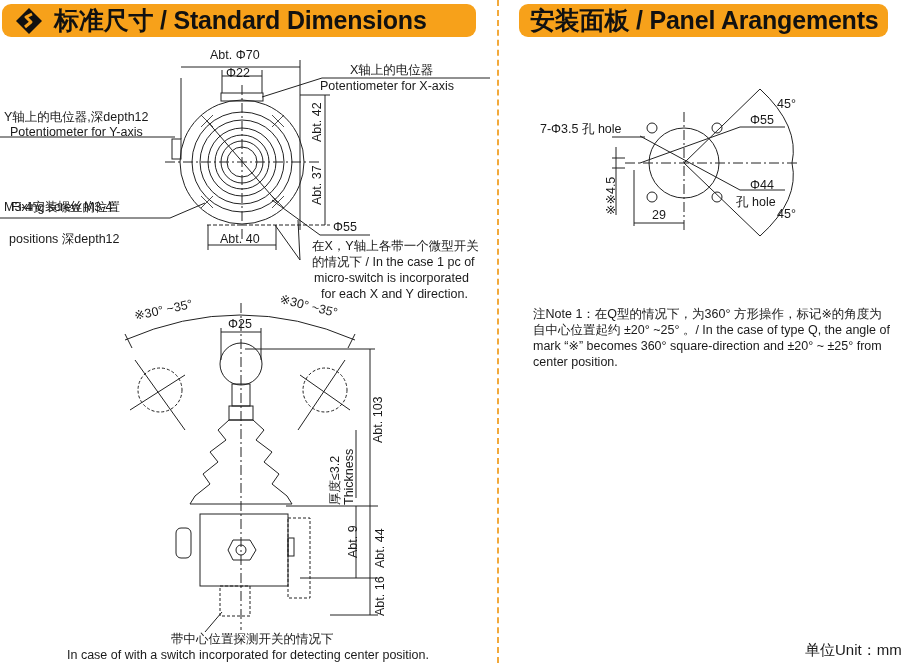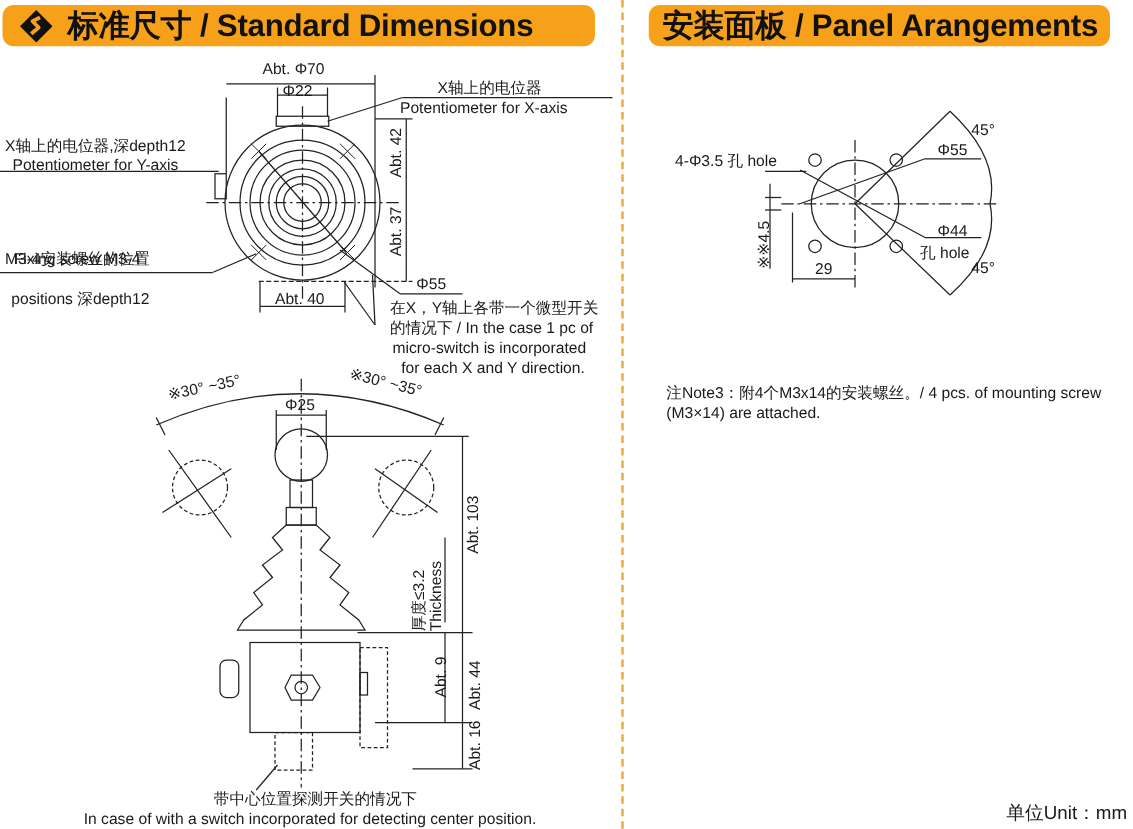--- a/index.html
+++ b/index.html
@@ -154,21 +154,21 @@
     <line x1="616" y1="147" x2="616" y2="215"></line>
     <line x1="612" y1="158" x2="625" y2="158"></line>
       <line x1="612" y1="168" x2="625" y2="168"></line>
   </g>
 </svg>
 
 <div class="lbl" style="left:210px;top:48px;">Abt. Φ70</div>
 <div class="lbl" style="left:226px;top:66px;">Φ22</div>
 <div class="lbl" style="left:350px;top:63px;">X轴上的电位器</div>
 <div class="lbl" style="left:320px;top:79px;">Potentiometer for X-axis</div>
-<div class="lbl" style="left:4px;top:110px;">X轴上的电位器,深depth12</div>
+<div class="lbl" style="left:4px;top:110px;">Y轴上的电位器,深depth12</div>
 <div class="lbl" style="left:10px;top:125px;">Potentiometer for Y-axis</div>
 <div class="lbl" style="left:4px;top:200px;">M3-4安装螺丝的位置</div>
 <div class="lbl" style="left:11px;top:200px;">Fixing screw M3-4</div>
 <div class="lbl" style="left:9px;top:232px;">positions 深depth12</div>
 <div class="vlbl" style="left:310px;top:142px;">Abt. 42</div>
 <div class="vlbl" style="left:310px;top:205px;">Abt. 37</div>
 <div class="lbl" style="left:220px;top:232px;">Abt. 40</div>
 <div class="lbl" style="left:333px;top:220px;">Φ55</div>
 <div class="lbl" style="left:312px;top:239px;text-align:right;">在X，Y轴上各带一个微型开关</div>
 <div class="lbl" style="left:312px;top:255px;">的情况下 / In the case 1 pc of</div>
@@ -180,26 +180,26 @@
 <div class="lbl" style="left:228px;top:317px;">Φ25</div>
 <div class="vlbl" style="left:371px;top:443px;">Abt. 103</div>
 <div class="vlbl" style="left:327px;top:505px;">厚度≤3.2</div>
 <div class="vlbl" style="left:342px;top:505px;">Thickness</div>
 <div class="vlbl" style="left:346px;top:558px;">Abt. 9</div>
 <div class="vlbl" style="left:373px;top:568px;">Abt. 44</div>
 <div class="vlbl" style="left:373px;top:616px;">Abt. 16</div>
 <div class="lbl" style="left:171px;top:632px;">带中心位置探测开关的情况下</div>
 <div class="lbl" style="left:67px;top:648px;">In case of with a switch incorporated for detecting center position.</div>
 
-<div class="lbl" style="left:540px;top:122px;">4-Φ3.5 孔 hole</div>
+<div class="lbl" style="left:540px;top:122px;">7-Φ3.5 孔 hole</div>
 <div class="lbl" style="left:750px;top:113px;">Φ55</div>
 <div class="lbl" style="left:750px;top:178px;">Φ44</div>
 <div class="lbl" style="left:736px;top:195px;">孔 hole</div>
 <div class="lbl" style="left:777px;top:97px;">45°</div>
 <div class="lbl" style="left:777px;top:207px;">45°</div>
 <div class="lbl" style="left:652px;top:208px;">29</div>
 <div class="vlbl" style="left:603px;top:215px;">※※4.5</div>
 
 <div class="notes">
-  <p>注Note3：附4个M3x14的安装螺丝。/ 4 pcs. of mounting screw (M3×14) are attached.</p>
+  <p>注Note 1：在Q型的情况下，为360° 方形操作，标记※的角度为自中心位置起约 ±20° ~25° 。/ In the case of type Q, the angle of mark “※” becomes 360° square-direction and ±20° ~ ±25° from center position.</p>
 </div>
 
 <div class="unit">单位Unit：mm</div>
 
 </body></html>

